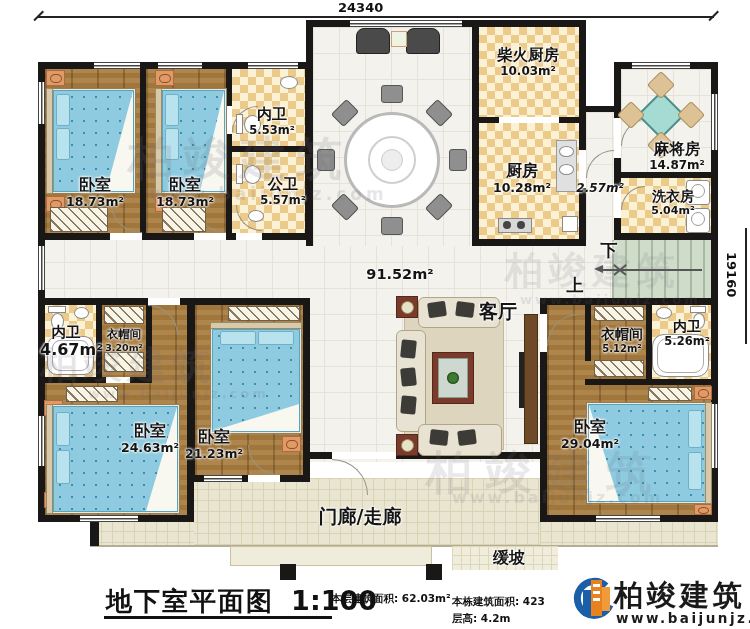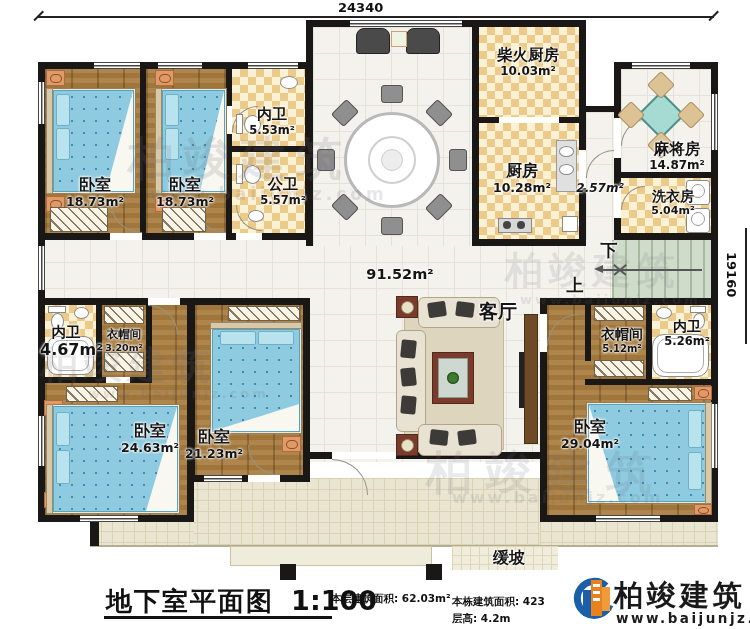--- a/index.html
+++ b/index.html
@@ -348,20 +348,23 @@
     <span class="ar" style="font-size:10px;">5.12m²</span>
     </div>
   <div class="lbl" style="left:656px;top:318px;width:62px;">
     <span class="nm" style="font-size:14px;">内卫</span>
     <span class="ar" style="font-size:11.5px;">5.26m²</span>
     </div>
   <div class="lbl" style="left:545px;top:418px;width:90px;">
     <span class="nm">卧室</span>
     <span class="ar">29.04m²</span>
     </div>
+  <div class="lbl" style="left:300px;top:505px;width:120px;">
+    <span class="nm" style="font-size:19px;">门廊/走廊</span>
+    </div>
   <div class="lbl" style="left:486px;top:549px;width:46px;">
     <span class="nm" style="font-size:16px;">缓坡</span>
     </div>
   <div class="lbl" style="left:598px;top:240px;width:22px;">
     <span class="nm" style="font-size:17px;">下</span>
     </div>
   <div class="lbl" style="left:564px;top:275px;width:22px;">
     <span class="nm" style="font-size:17px;">上</span>
     </div>
 

